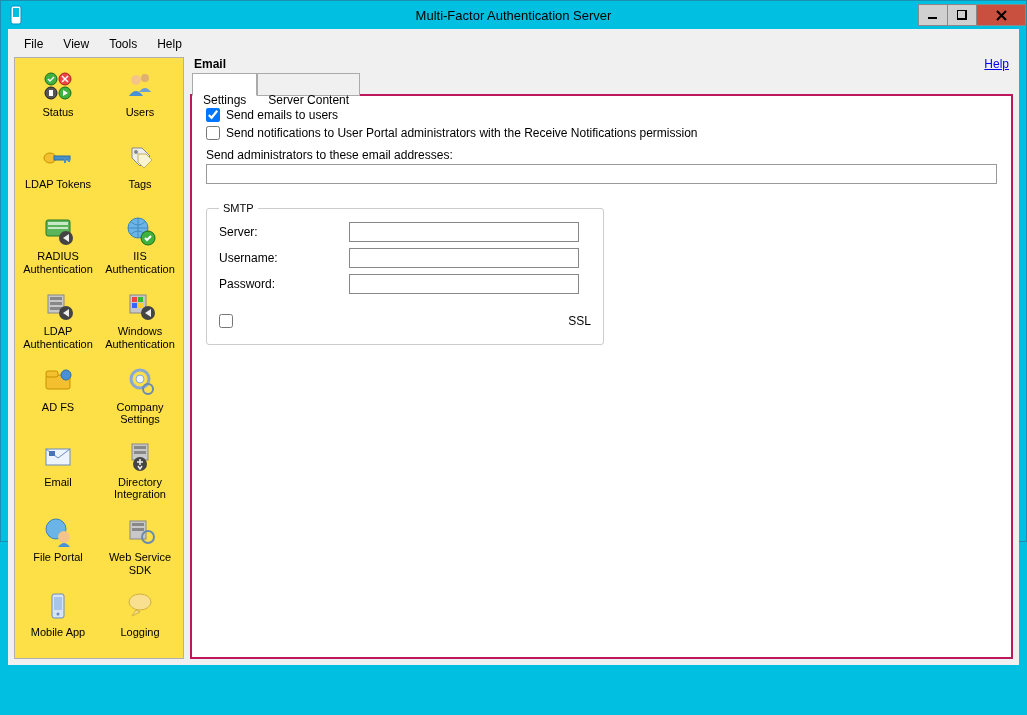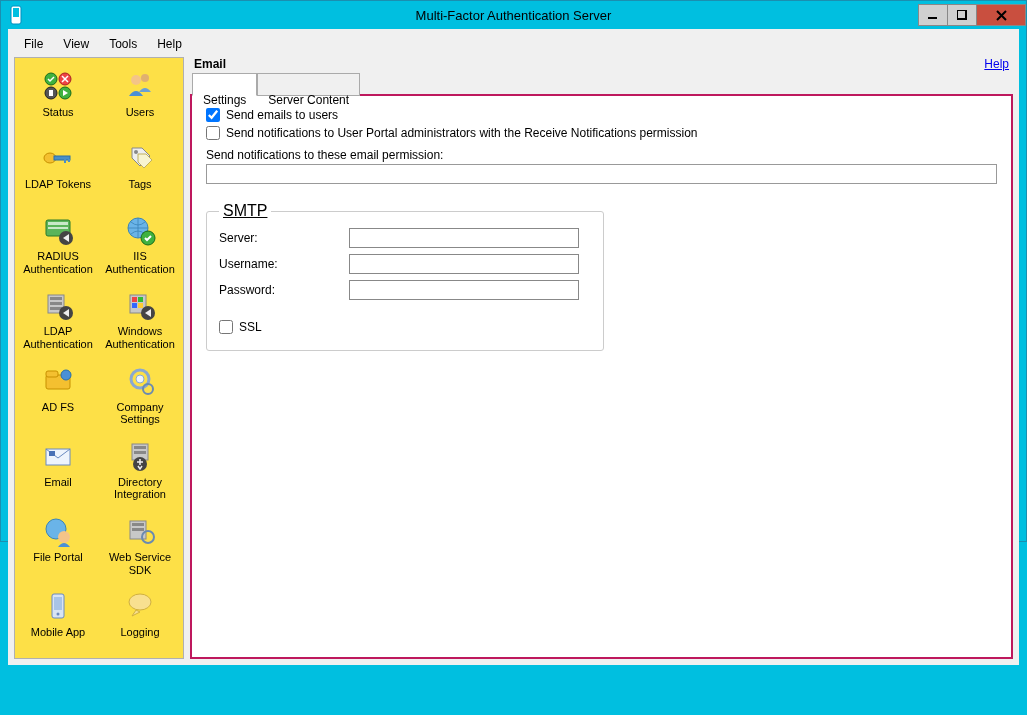--- a/index.html
+++ b/index.html
@@ -205,23 +205,22 @@
     background: #fff;
   }
   fieldset.smtp {
     border: 1px solid #ccc;
     border-radius: 3px;
     margin-top: 18px;
     padding: 8px 12px 12px 12px;
     width: 398px;
   }
   fieldset.smtp legend {
-    font-size: 16px;
+    font-size: 11px;
     padding: 0 4px;
-    text-decoration: underline;
   }
   .form-row {
     display: flex;
     align-items: center;
     margin-bottom: 6px;
   }
   .form-row .lbl {
     width: 130px;
     font-size: 12px;
   }
@@ -494,39 +493,39 @@
             <div class="check-row">
               <input type="checkbox" checked="" style="">
               <span>Send emails to users</span>
             </div>
 
             <div class="check-row">
               <input type="checkbox" style="">
               <span>Send notifications to User Portal administrators with the Receive Notifications permission</span>
             </div>
 
-            <div class="field-label">Send notifications to these email permission:</div>
+            <div class="field-label">Send administrators to these email addresses:</div>
             <input class="text-input" type="text" value="" style="">
 
             <fieldset class="smtp">
               <legend>SMTP</legend>
 
               <div class="form-row">
                 <span class="lbl">Server:</span>
                 <input class="inp" type="text" value="" style="">
               </div>
               <div class="form-row">
                 <span class="lbl">Username:</span>
                 <input class="inp" type="text" value="" style="">
               </div>
               <div class="form-row">
                 <span class="lbl">Password:</span>
                 <input class="inp" type="password" value="" style="">
               </div>
-              <div class="check-row" style="margin-top:20px;">
+              <div class="check-row" style="margin-top:20px;justify-content:space-between;">
                 <input type="checkbox" style="">
                 <span>SSL</span>
               </div>
             </fieldset>
 
           </div>
         </div>
       </div>
 
     </div>

